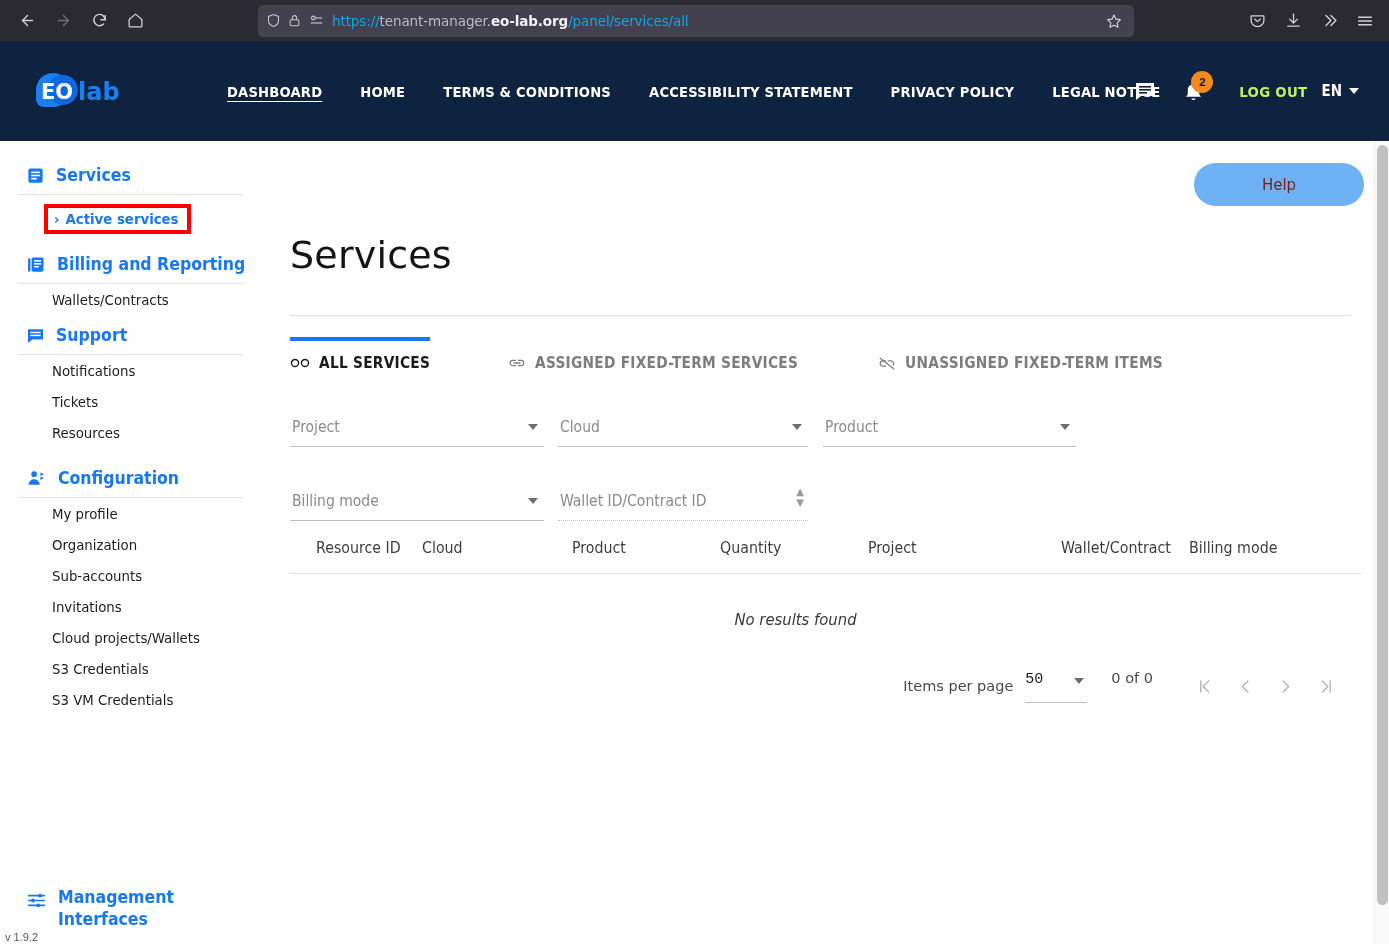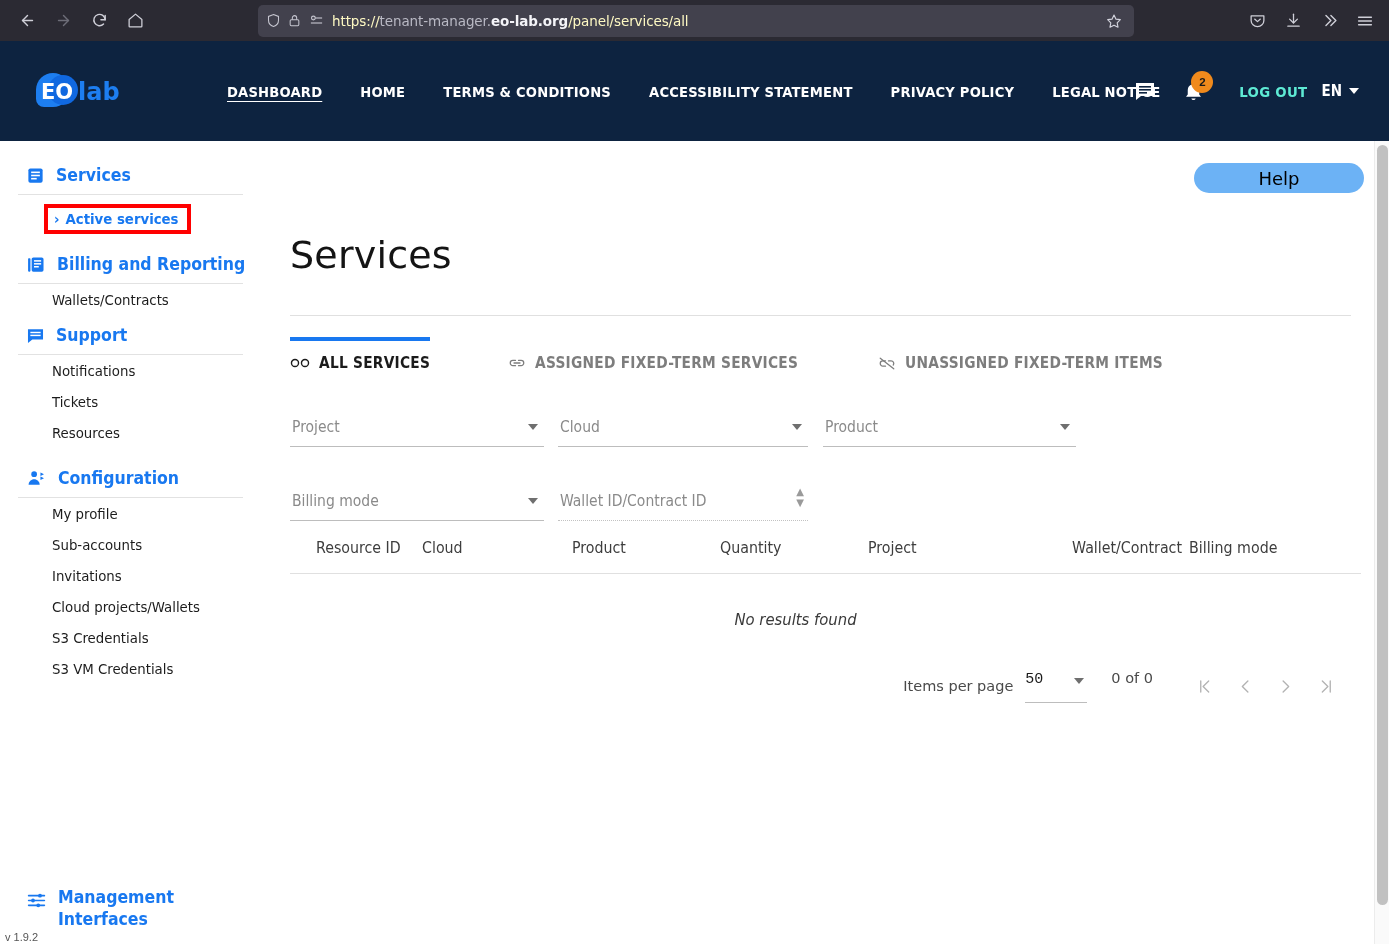--- a/index.html
+++ b/index.html
@@ -23,21 +23,21 @@
     position: absolute; left: 258px; width: 876px; height: 32px;
     background: #42414d; border-radius: 5px; display: flex; align-items: center;
     padding: 0 8px; gap: 7px;
   }
   .urlbar .u-icon { color: #c6c6d0; display: flex; align-items: center; }
   .urltext {
     font-size: 13.5px; color: #b9b9c4; white-space: nowrap;
     font-family: "DejaVu Sans", sans-serif; letter-spacing: -0.1px;
   }
   .urltext .dom { color: #f4f4f8; font-weight: bold; }
-  .urltext .sch { color: #fef9c3; }
+  .urltext .sch { color: #0ea5e9; }
   .star-btn {
     position: absolute; right: 6px; width: 28px; height: 28px;
     display: flex; align-items: center; justify-content: center; color: #d4d4de;
   }
   .chrome-right {
     position: absolute; right: 8px; display: flex; align-items: center; gap: 4px;
   }
   .chrome-right .nav-btn { width: 32px; }
 
   
@@ -61,21 +61,21 @@
     width: 48px; height: 48px; display: flex; align-items: center; justify-content: center;
     color: #fff; position: relative;
   }
   .badge {
     position: absolute; top: 4px; right: 4px; width: 22px; height: 22px;
     background: #f08a1c; color: #1a1a1a; border-radius: 50%; font-size: 11.5px;
     font-weight: bold; display: flex; align-items: center; justify-content: center;
     font-family: "Liberation Sans", sans-serif;
   }
   .logout {
-    color: #5eead4; font-size: 14.8px; font-weight: bold; letter-spacing: 0.3px;
+    color: #bef264; font-size: 14.8px; font-weight: bold; letter-spacing: 0.3px;
     margin: 0 14px 0 22px; white-space: nowrap;
     font-family: "DejaVu Sans Condensed", "Liberation Sans Narrow", "Liberation Sans", sans-serif;
   }
   .lang {
     color: #fff; font-size: 15px; font-weight: bold; display: flex; align-items: center;
     gap: 7px; margin-right: 6px;
     font-family: "DejaVu Sans Condensed", "Liberation Sans Narrow", "Liberation Sans", sans-serif;
   }
   .caret-dn {
     width: 0; height: 0; border-left: 5.5px solid transparent;
@@ -119,23 +119,23 @@
     font-family: "DejaVu Sans Condensed", "Liberation Sans Narrow", "Liberation Sans", sans-serif;
   }
   .version {
     position: absolute; bottom: 1px; left: 5px; font-size: 11px; color: #555;
     font-family: "Liberation Sans", sans-serif;
   }
 
   
   .main { flex: 1; position: relative; padding: 0 28px 0 25px; overflow: hidden; }
   .help-btn {
-    position: absolute; top: 22px; right: 25px; width: 170px; height: 30px;
-    background: #6cb2f5; color: #000000; border: none; border-radius: 24px;
-    font-size: 18px; cursor: pointer;
+    position: absolute; top: 22px; right: 25px; width: 170px; height: 43px;
+    background: #6cb2f5; color: #7f1d1d; border: none; border-radius: 24px;
+    font-size: 15px; cursor: pointer;
     font-family: "DejaVu Sans", sans-serif;
   }
   .page-title {
     margin: 92px 0 0 0; font-size: 38px; font-weight: normal; color: #141414;
     letter-spacing: 0.2px;
     font-family: "DejaVu Sans", sans-serif;
   }
   .title-rule { height: 1px; background: #e0e0e0; margin: 38px 10px 0 0; }
 
   .tabs { display: flex; align-items: flex-start; margin-top: 21px; }
@@ -183,21 +183,21 @@
     display: flex; font-size: 15.8px; color: #3d3d3d; padding: 6px 0 16px 0;
     border-bottom: 1px solid #e0e0e0;
     font-family: "DejaVu Sans Condensed", "Liberation Sans Narrow", "Liberation Sans", sans-serif;
   }
   .thead > div { padding-left: 2px; }
   .c1 { width: 130px; padding-left: 26px !important; }
   .c2 { width: 150px; }
   .c3 { width: 148px; }
   .c4 { width: 148px; }
   .c5 { width: 182px; }
-  .c6 { width: 134px; text-align: right; }
+  .c6 { width: 134px; text-align: center; }
   .c7 { width: 120px; padding-left: 7px !important; }
   .no-results {
     text-align: center; font-style: italic; font-size: 16.5px; color: #3a3a3a;
     padding: 36px 0 0 0; margin-right: 60px;
     font-family: "DejaVu Sans Condensed", "Liberation Sans Narrow", "Liberation Sans", sans-serif;
   }
 
   .paginator {
     display: flex; align-items: center; justify-content: flex-end;
     margin-top: 38px; padding-right: 16px; color: #4a4a4a; font-size: 14.5px;
@@ -433,20 +433,21 @@
               <circle cx="9" cy="6.5" r="3.6"></circle>
               <path d="M2 20c0-4 3.2-7 7-7s7 3 7 7z"></path>
               <path d="M17 4.5l4.5 2.2-4.5 2.2z"></path>
               <path d="M17 9.5l4.5 2.2-4.5 2.2z"></path>
             </svg>
         </span>
         <span>Configuration</span>
       </div>
       <div class="side-div"></div>
       <div class="side-item">My profile</div>
+      <div class="side-item">Organization</div>
       <div class="side-item">Sub-accounts</div>
       <div class="side-item">Invitations</div>
       <div class="side-item">Cloud projects/Wallets</div>
       <div class="side-item">S3 Credentials</div>
       <div class="side-item">S3 VM Credentials</div>
     </div>
 
     <div class="side-bottom">
       <span class="ico" style="color:#1878f0;display:flex;align-items:center;padding-top:3px;">
         <svg width="21" height="21" viewBox="0 0 24 24" fill="none" stroke="currentColor" stroke-width="1.9" stroke-linecap="round">

